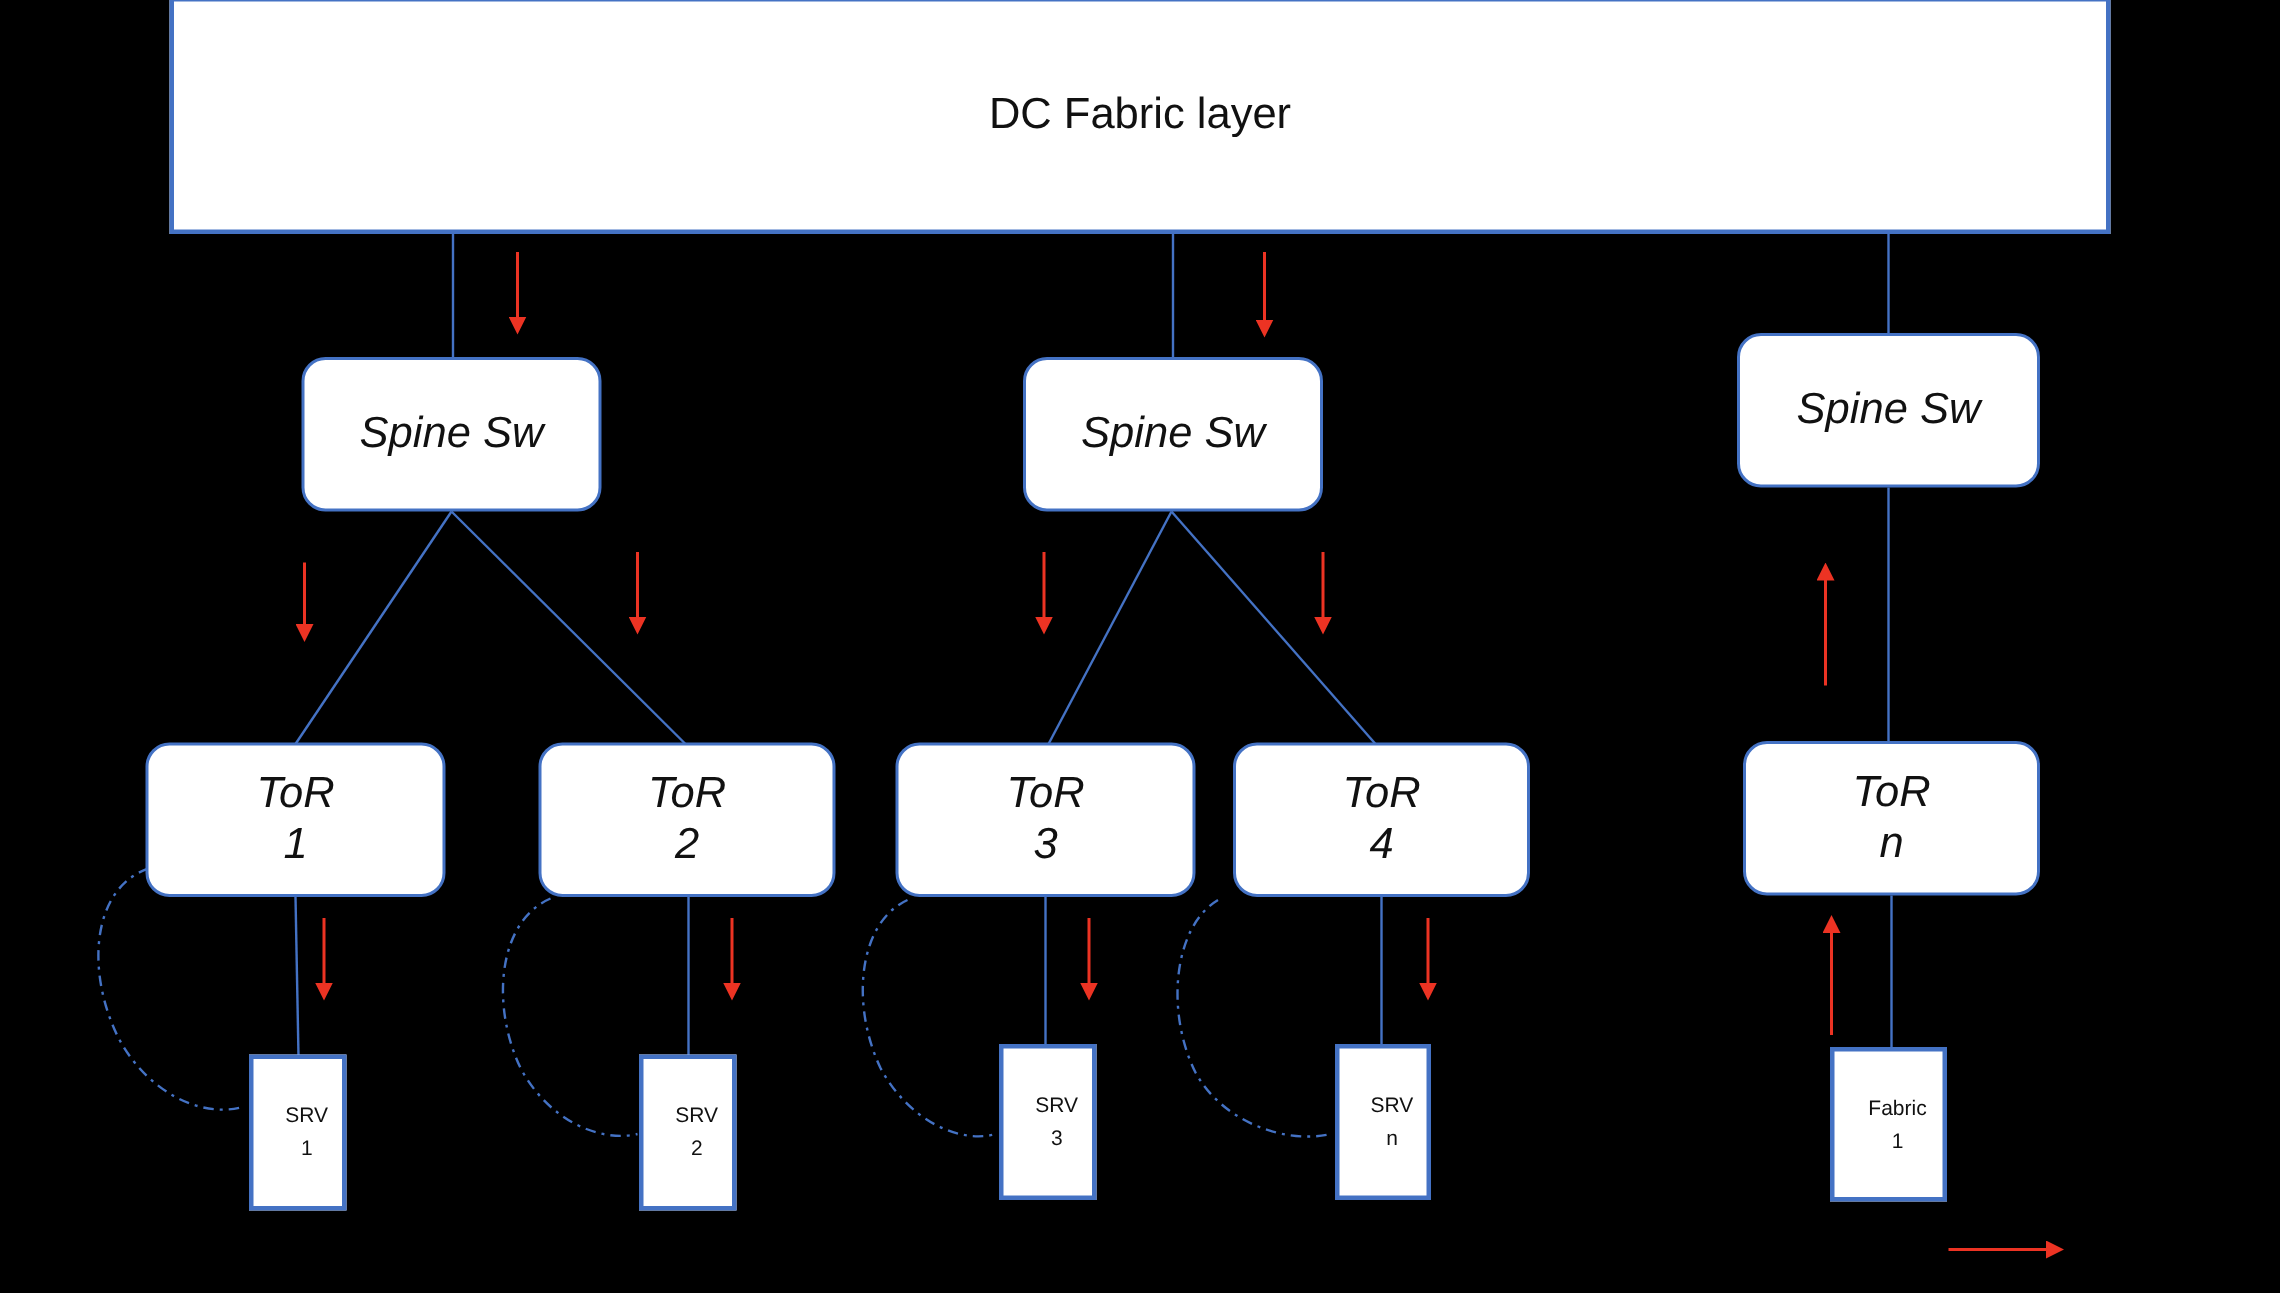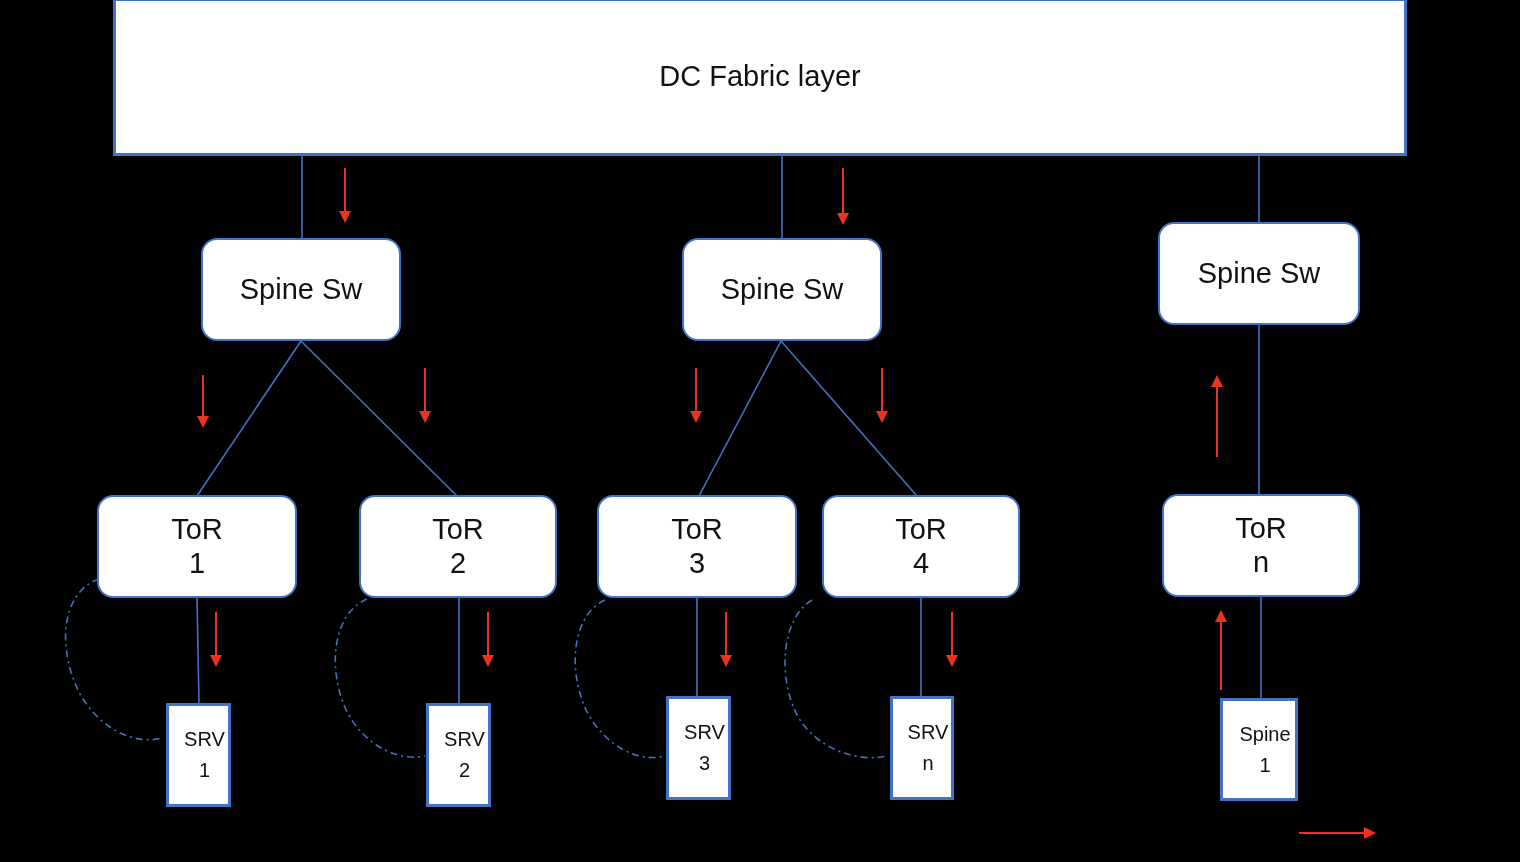--- a/index.html
+++ b/index.html
@@ -22,22 +22,22 @@
   .flow{stroke:var(--red);stroke-width:2;fill:none;}
   .redhead{fill:var(--red);}
   .box{
     position:absolute;box-sizing:border-box;background:var(--fill);
     border:3px solid var(--blue);
     display:flex;flex-direction:column;align-items:center;justify-content:center;
     text-align:center;line-height:1.15;
   }
   .rounded{border-radius:16px;border-width:2.5px;}
   .fabric{font-size:29px;}
-  .node{font-size:29px;}
-  .leaf{font-size:20px;line-height:1.55;padding-left:12px;}
+  .node{font-size:29px;font-style:italic;}
+  .leaf{font-size:14px;line-height:1.55;padding-left:12px;}
   .lbl{display:block;white-space:nowrap;}
 </style>
 </head>
 <body>
 
 <div class="canvas">
 
   <svg class="wires" viewBox="0 0 1520 862">
     <defs>
       <marker id="arr" viewBox="0 0 6 6" markerWidth="6" markerHeight="6" refX="0.5" refY="3" orient="auto" markerUnits="strokeWidth">
@@ -124,17 +124,17 @@
   </div>
   <div class="box leaf" style="left:637px;top:696px;width:65px;height:104px;">
     <span class="lbl">SRV</span>
     <span class="lbl">3</span>
   </div>
   <div class="box leaf" style="left:861px;top:696px;width:64px;height:104px;">
     <span class="lbl">SRV</span>
     <span class="lbl">n</span>
   </div>
   <div class="box leaf" style="left:1191px;top:698px;width:78px;height:103px;">
-    <span class="lbl">Spine</span>
+    <span class="lbl">Fabric</span>
     <span class="lbl">1</span>
   </div>
 
 </div>
 
 </body></html>

